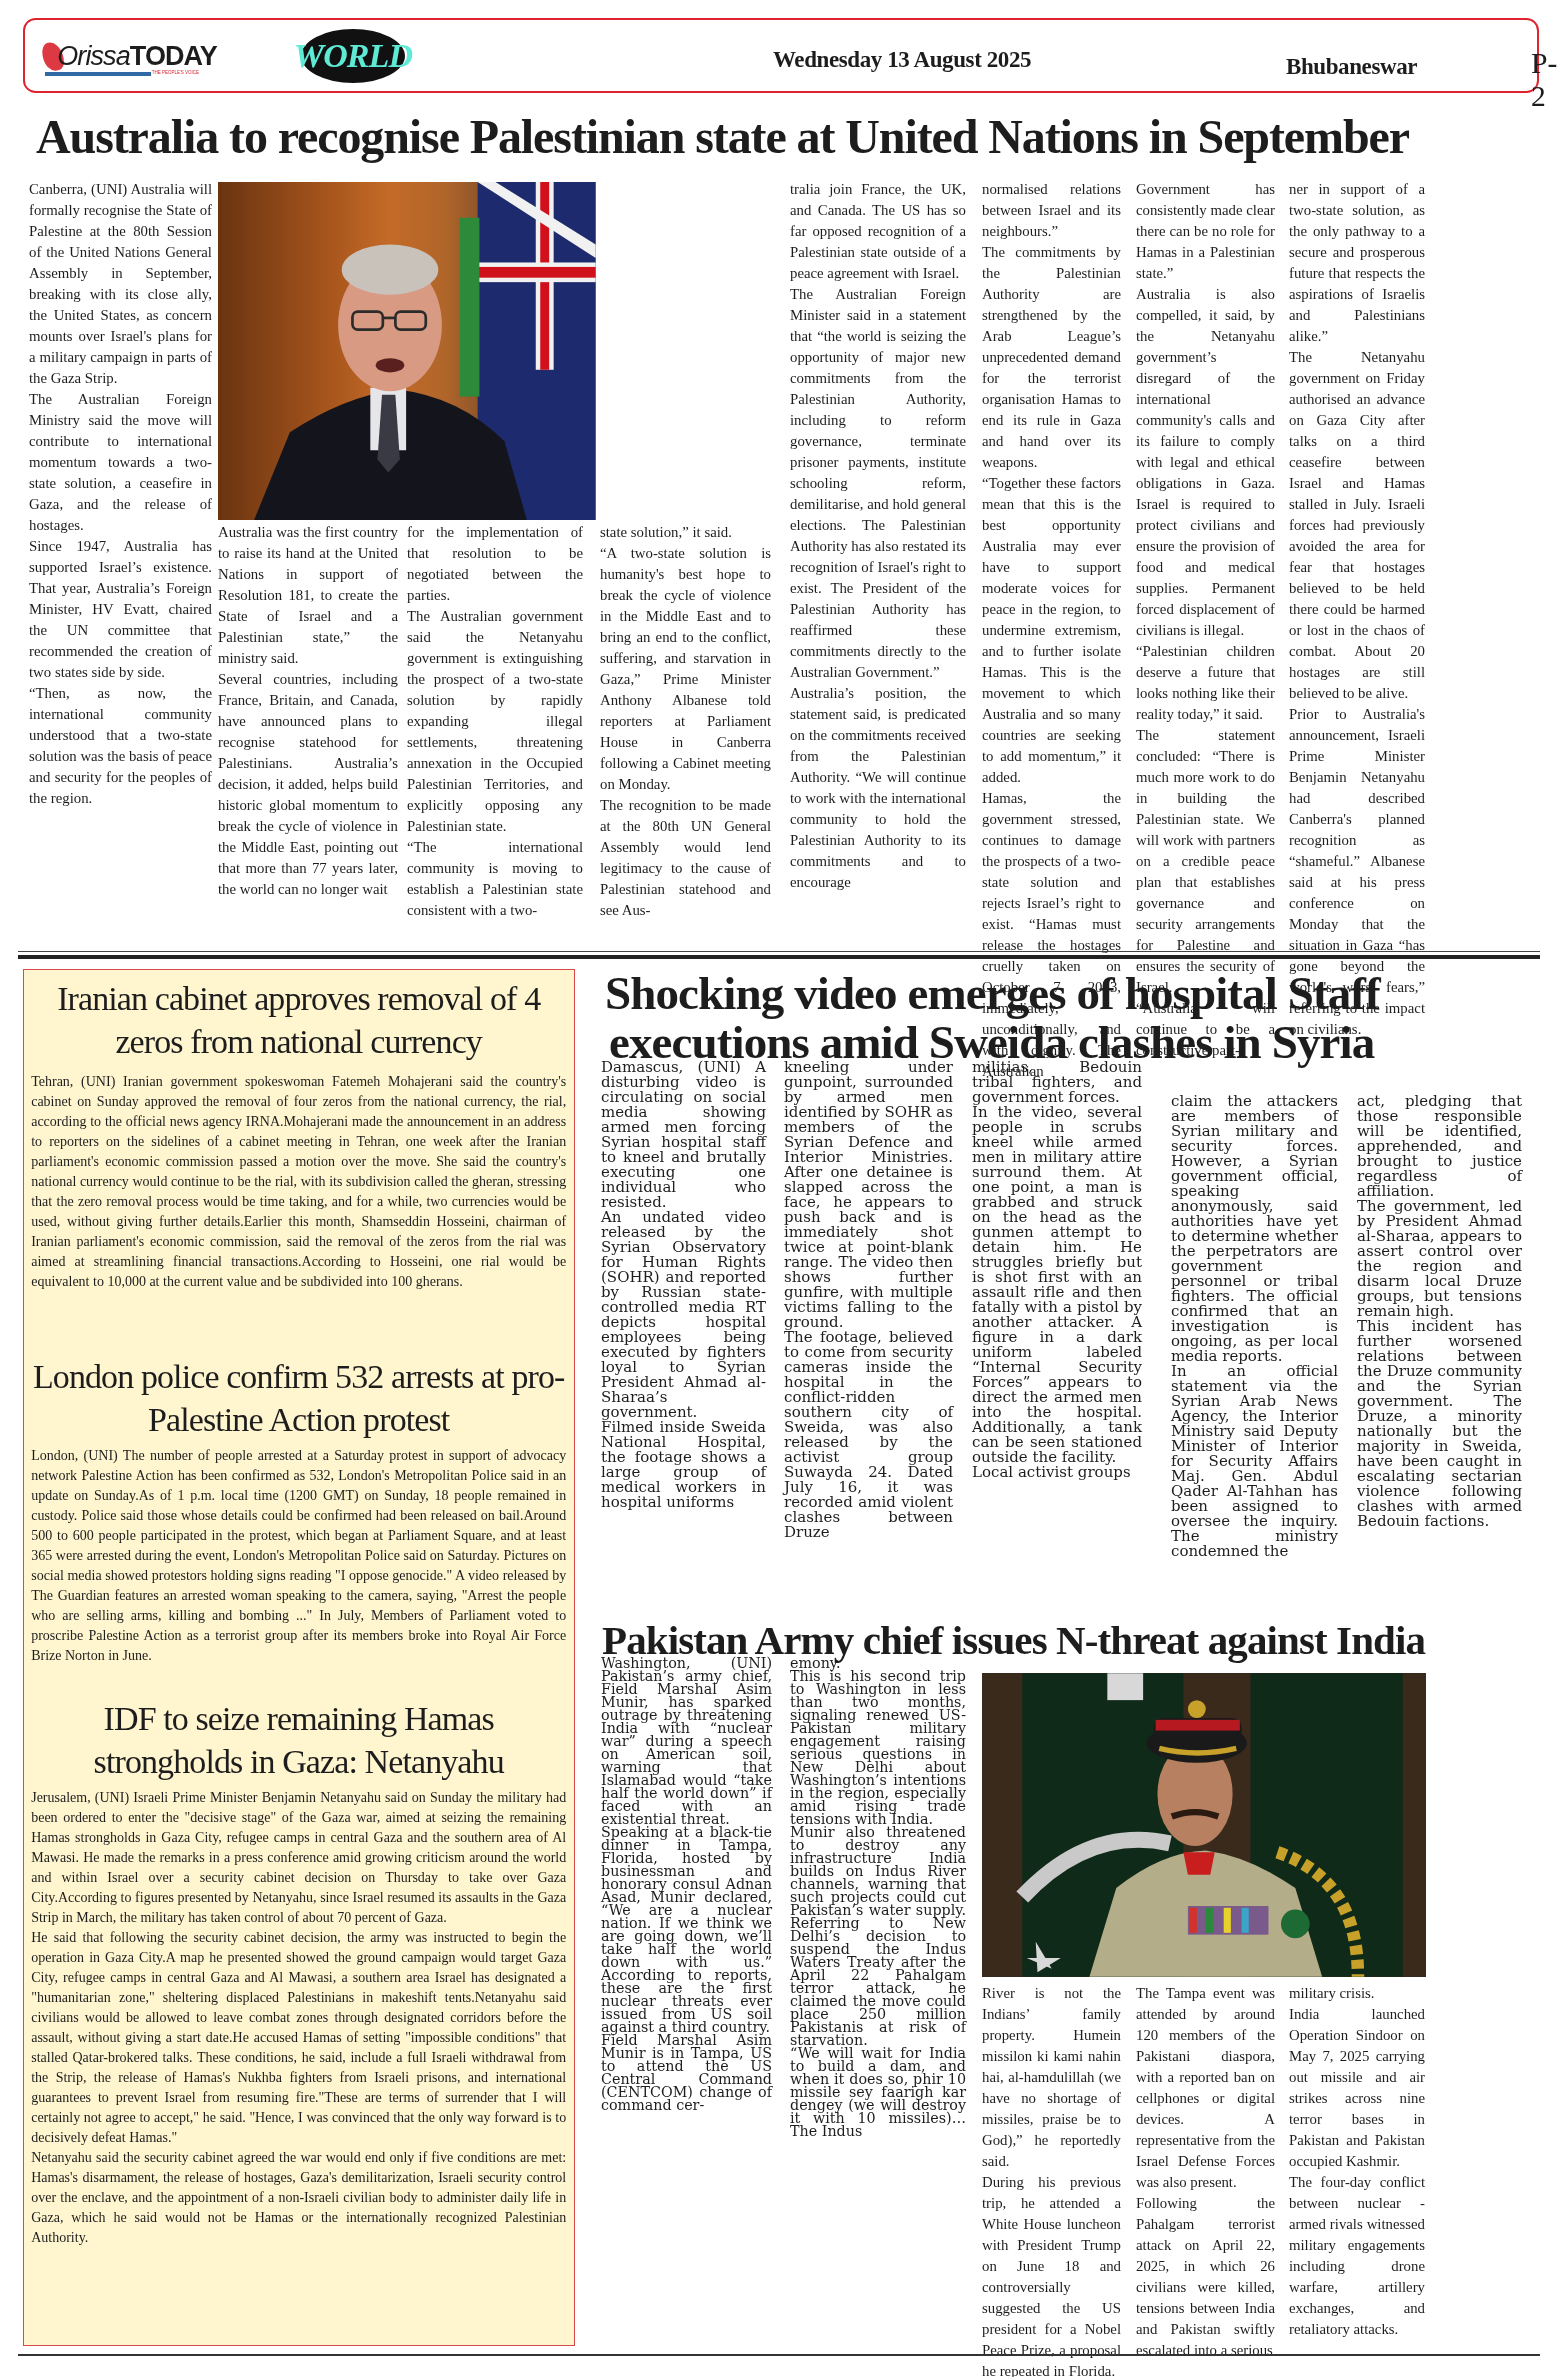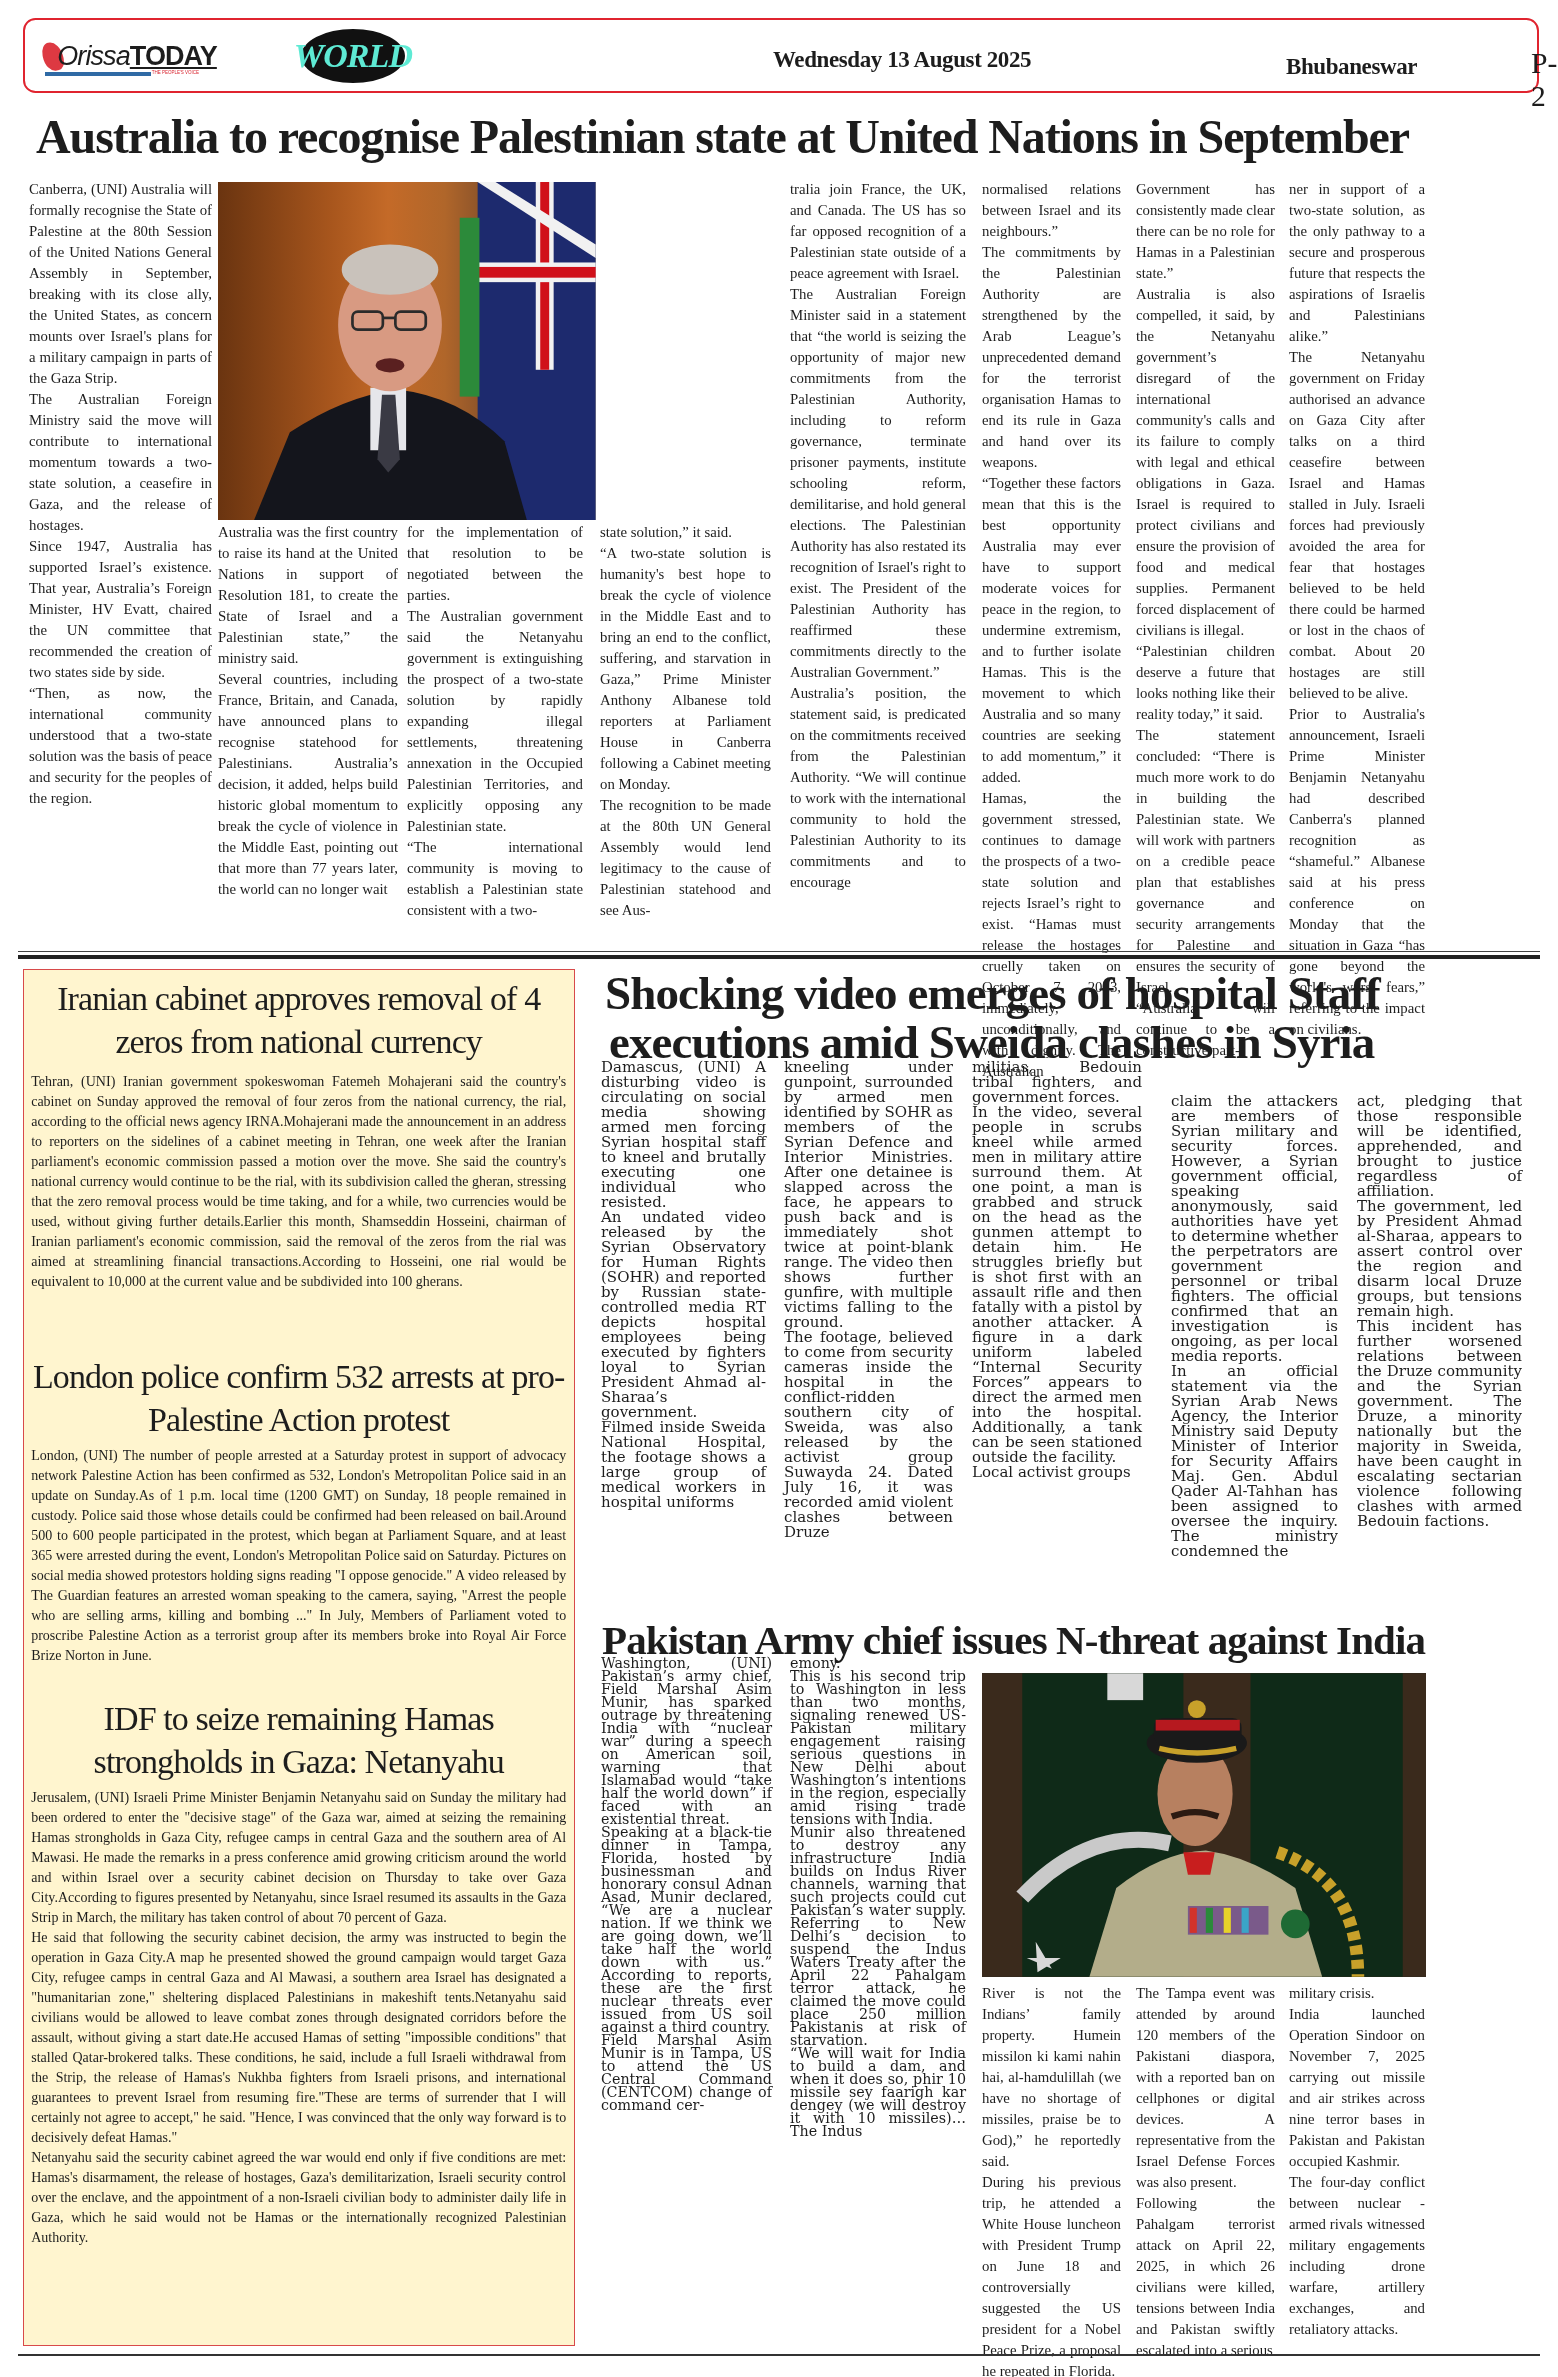--- a/index.html
+++ b/index.html
@@ -2,21 +2,21 @@
 <html style="font-size:14.3px"><head>
 <meta charset="utf-8">
 <style>
   html, body { margin:0; padding:0; background:#fff; }
   body { width:1558px; height:2377px; position:relative; overflow:hidden; font-family:"Liberation Serif", serif; color:#1d1d1d; }
   .masthead { position:absolute; left:23px; top:18px; width:1516px; height:75px; border:2.7px solid #e0242f; border-radius:12.5px; box-sizing:border-box; }
   .logo { position:absolute; left:19.7px; top:18px; width:130px; height:39px; }
   .logo .map { position:absolute; left:-1.8px; top:3.6px; width:19.7px; height:29px; background:#d9232e; border-radius:40% 60% 35% 55%; transform:rotate(-12deg); opacity:.9; }
   .logo .name { position:absolute; left:12.5px; top:3.6px; font-family:"Liberation Sans", sans-serif; font-size:27px; line-height:29px; white-space:nowrap; letter-spacing:-0.9px; }
   .logo .name i { font-style:italic; font-weight:normal; }
-  .logo .name b { font-weight:bold;text-decoration:underline; }
+  .logo .name b { font-weight:bold; }
   .logo .bar { position:absolute; left:0; top:34px; width:106px; height:3.6px; background:#2f6aa5; }
   .logo .tag { position:absolute; left:107px; top:32px; font-size:4.5px; font-family:"Liberation Sans", sans-serif; color:#d9232e; white-space:nowrap; }
   .section-badge { position:absolute; left:276px; top:9px; width:104px; height:54px; background:#111; border-radius:50%; display:flex; align-items:center; justify-content:center; }
   .section-badge span { color:#5eead4; font-style:italic; font-weight:bold; font-size:34px; font-family:"Liberation Serif", serif; letter-spacing:-0.9px; }
   .dateline { position:absolute; left:748px; top:27px; font-weight:bold; font-size:23px; letter-spacing:-0.4px; }
   .city { position:absolute; left:1261px; top:34px; font-weight:bold; font-size:23px; letter-spacing:-0.4px; }
   .page-no { position:absolute; left:1506px; top:27px; font-size:29.6px; }
   .lead-headline { position:absolute; left:36px; top:109px; width:1504px; font-weight:bold; font-size:48px; letter-spacing:-1.1px; line-height:56px; white-space:nowrap; }
   .col { position:absolute; font-size:14.8px; line-height:21px; text-align:justify; }
   .col p { margin:0; }
@@ -224,19 +224,19 @@
   <div class="pk-col2" style="left:982px;top:1983px;width:139px;" id="pc3">
       <p>River is not the Indians’ family property. Humein missilon ki kami nahin hai, al-hamdulillah (we have no shortage of missiles, praise be to God),” he reportedly said.</p>
       <p>During his previous trip, he attended a White House luncheon with President Trump on June 18 and controversially suggested the US president for a Nobel Peace Prize, a proposal he repeated in Florida.</p>
     </div>
   <div class="pk-col2" style="left:1136px;top:1983px;width:139px;" id="pc4">
       <p>The Tampa event was attended by around 120 members of the Pakistani diaspora, with a reported ban on cellphones or digital devices. A representative from the Israel Defense Forces was also present.</p>
       <p>Following the Pahalgam terrorist attack on April 22, 2025, in which 26 civilians were killed, tensions between India and Pakistan swiftly escalated into a serious</p>
     </div>
   <div class="pk-col2" style="left:1289px;top:1983px;width:136px;" id="pc5">
       <p>military crisis.</p>
-      <p>India launched Operation Sindoor on November 7, 2025 carrying out missile and air strikes across nine terror bases in Pakistan and Pakistan occupied Kashmir.</p>
+      <p>India launched Operation Sindoor on May 7, 2025 carrying out missile and air strikes across nine terror bases in Pakistan and Pakistan occupied Kashmir.</p>
       <p>The four-day conflict between nuclear -armed rivals witnessed military engagements including drone warfare, artillery exchanges, and retaliatory attacks.</p>
     </div>
 </article>
 
 <div class="hr-thin" style="top:2354px;height:1.8px;background:#333;"></div>
 
 
 </body></html>

